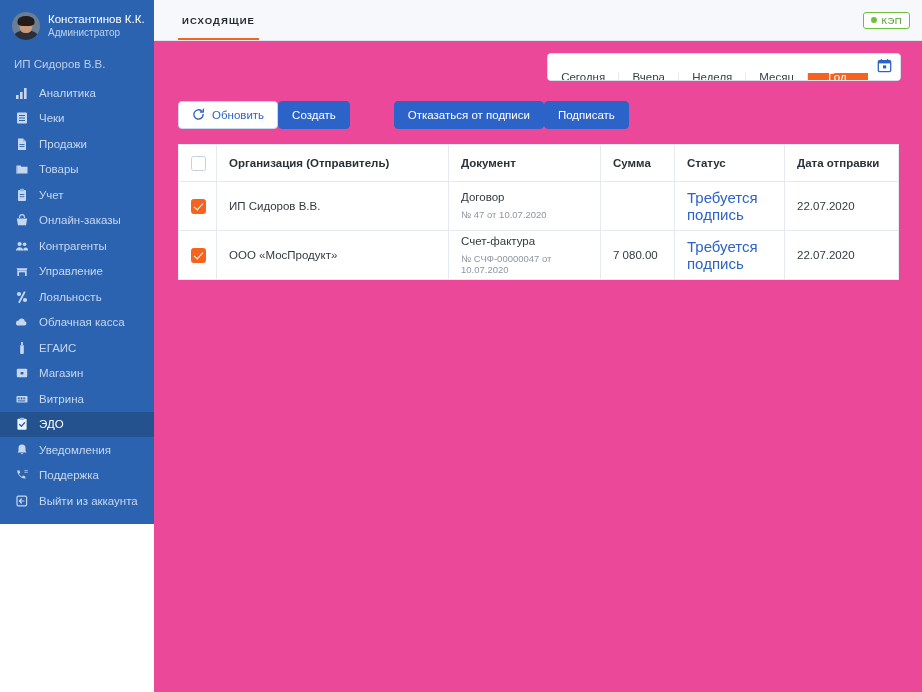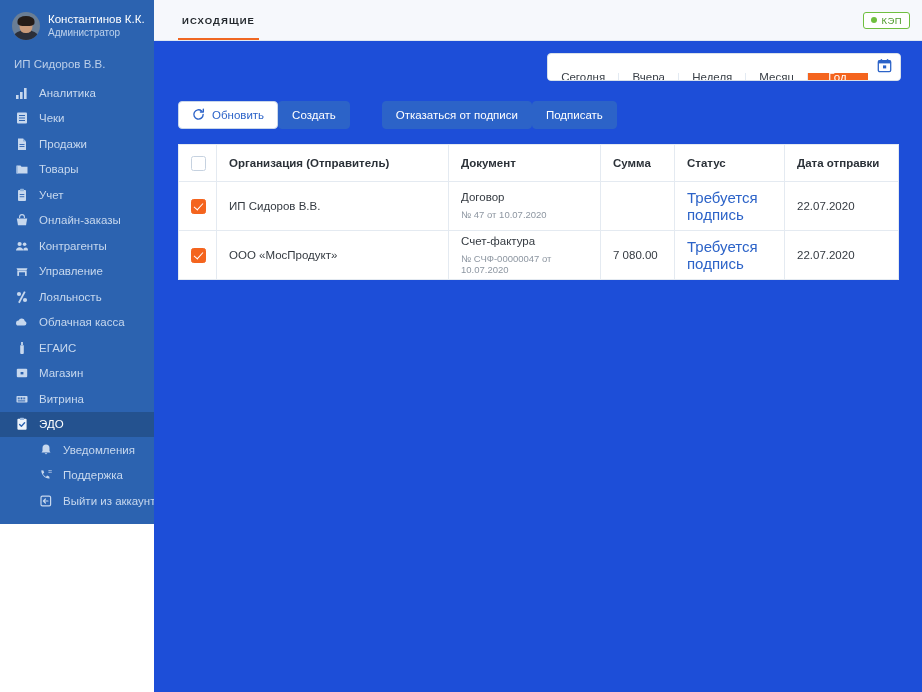--- a/index.html
+++ b/index.html
@@ -72,27 +72,26 @@
   .menu-item.active { background: #24528f; color: #ffffff; }
   .menu-item .ic {
     width: 15px; height: 15px; min-width: 15px;
     display: flex; align-items: center; justify-content: center;
   }
   .menu-item .ic svg { display: block; }
   .sidebar-bottom {
     margin-top: auto;
     display: flex; flex-direction: column;
     padding-bottom: 26px;
-    margin-left: 24px;
   }
   .sidebar-bottom .menu-item { height: 25.5px; }
 
   
   .main {
-    flex: 1; height: 692px; background: #1d4ed8;
+    flex: 1; height: 692px; background: #ec4899;
     display: flex; flex-direction: column;
     position: relative; overflow: hidden;
   }
   .topbar {
     height: 41px; min-height: 41px;
     background: #f6f8fc;
     border-bottom: 1px solid #dfe7f1;
     display: flex; align-items: stretch; justify-content: space-between;
     padding: 0 12px 0 24px;
     position: relative;
@@ -151,21 +150,21 @@
     padding: 20px 0 0 24px;
   }
   .btn {
     height: 28px; border-radius: 4px;
     display: inline-flex; align-items: center; justify-content: center;
     gap: 7px; padding: 0 13px;
     font-size: 11.5px; cursor: pointer; white-space: nowrap;
   }
   .btn-primary { background: #2c63c8; color: #ffffff; border: 1px solid #2c63c8; }
   .btn-ghost { background: #ffffff; color: #2c63c8; border: 1px solid #c8d6ea; }
-  .btn-gap { margin-left: 32px; }
+  .btn-gap { margin-left: 44px; }
 
   
   .table-wrap { padding: 15px 24px 0 24px; }
   table.doc-table {
     border-collapse: collapse;
     width: 720px;
     background: #ffffff;
     table-layout: fixed;
   }
   table.doc-table th, table.doc-table td {

